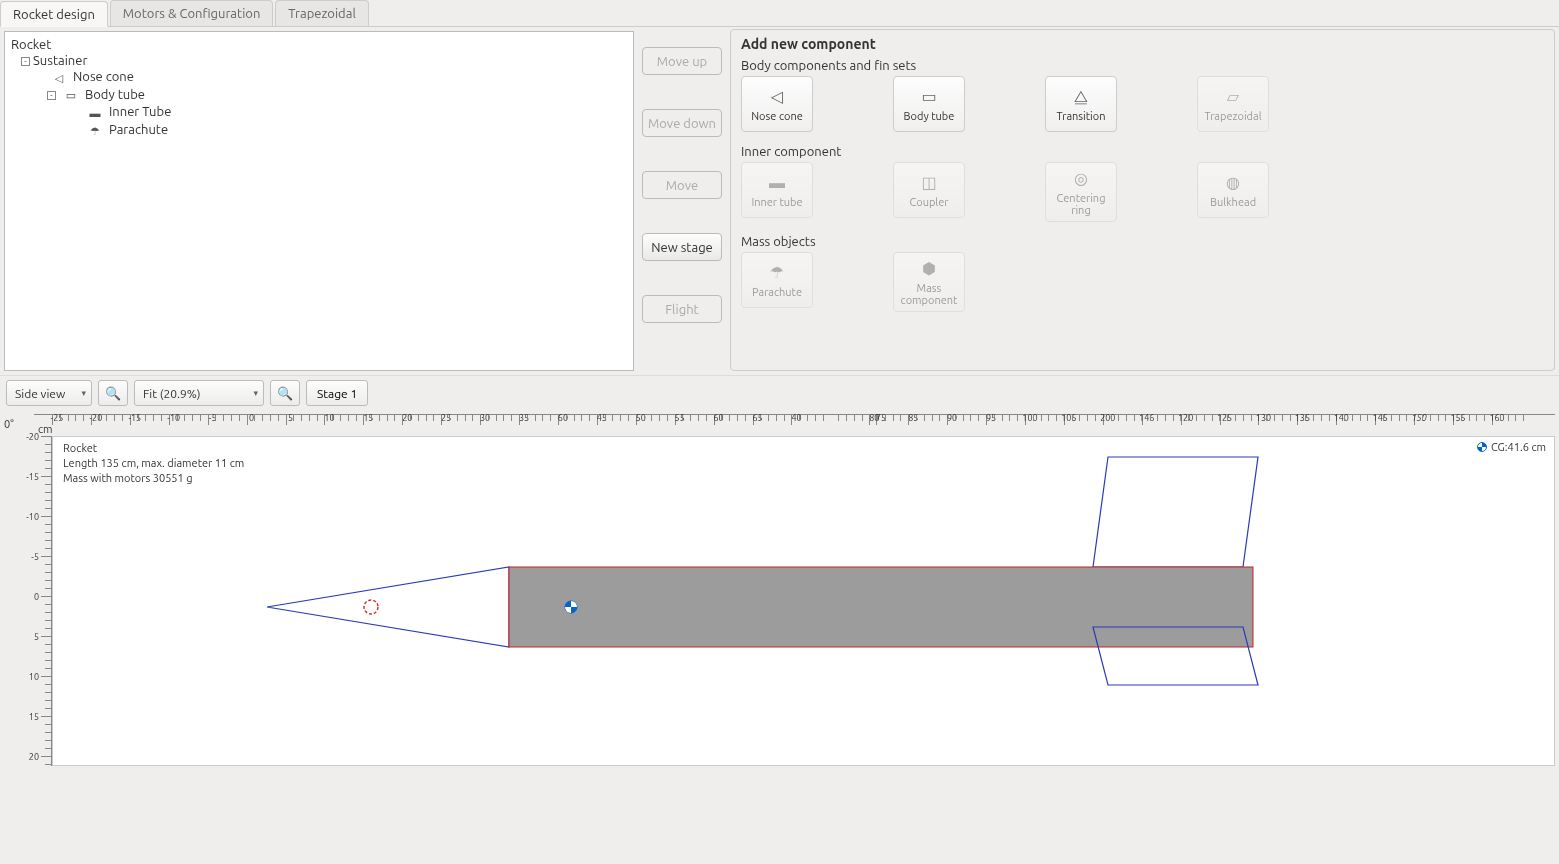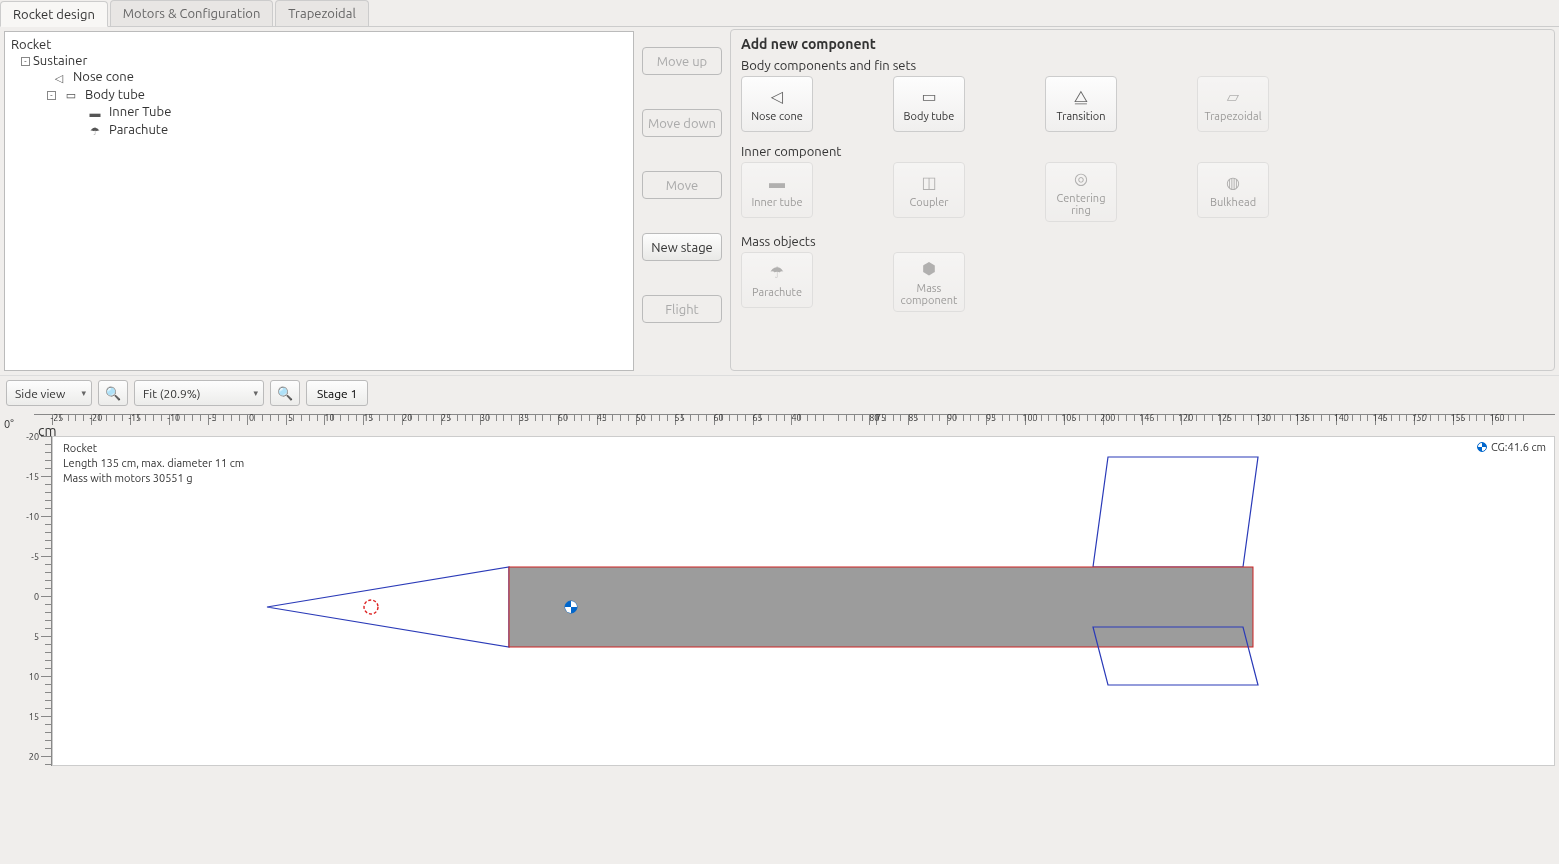--- a/index.html
+++ b/index.html
@@ -36,21 +36,21 @@
   .stage-btn { height: 26px; padding: 0 10px; border: 1px solid #bbb; border-radius: 3px; background: linear-gradient(#fdfdfd,#ececea); font-size: 12px; cursor: pointer; }
   .spacer { flex: 1; }
   .flight-config { display: flex; align-items: center; gap: 6px; }
   
   .canvas-wrap { position: relative; height: 360px; }
   .angle-label { position: absolute; left: 4px; top: 8px; font-size: 11px; }
   .ruler-h { position: absolute; left: 34px; right: 4px; top: 4px; height: 22px; border-top: 1px solid #888; font-size: 9px; }
   .ruler-h .tick { position: absolute; top: 0; border-left: 1px solid #888; height: 6px; }
   .ruler-h .tick.major { height: 10px; }
   .ruler-h .tick.major span { position: absolute; top: -2px; left: -6px; width: 20px; text-align: center; }
-  .ruler-h .cm { position: absolute; left: 4px; top: 8px; font-size: 14px; }
+  .ruler-h .cm { position: absolute; left: 4px; top: 8px; font-size: 11px; }
   .ruler-v { position: absolute; left: 24px; top: 26px; bottom: 4px; width: 28px; border-right: 1px solid #888; font-size: 9px; }
   .ruler-v .tick { position: absolute; right: 0; border-top: 1px solid #888; width: 6px; }
   .ruler-v .tick.major { width: 10px; }
   .ruler-v .tick.major span { position: absolute; right: 12px; top: -5px; }
   .canvas { position: absolute; left: 52px; right: 4px; top: 26px; bottom: 4px; background: #fff; border: 1px solid #ccc; overflow: hidden; }
   .info-block { position: absolute; left: 10px; top: 4px; font-size: 11px; line-height: 15px; font-family: sans-serif; }
   .cg-label { position: absolute; right: 8px; top: 4px; font-size: 11px; display: flex; align-items: center; gap: 4px; }
   .cg-sym { width: 10px; height: 10px; border-radius: 50%; background: conic-gradient(#06c 0 90deg, #fff 90deg 180deg, #06c 180deg 270deg, #fff 270deg 360deg); border: 1px solid #06c; }
   .rocket-svg { position: absolute; left: 0; top: 0; }
 </style>

